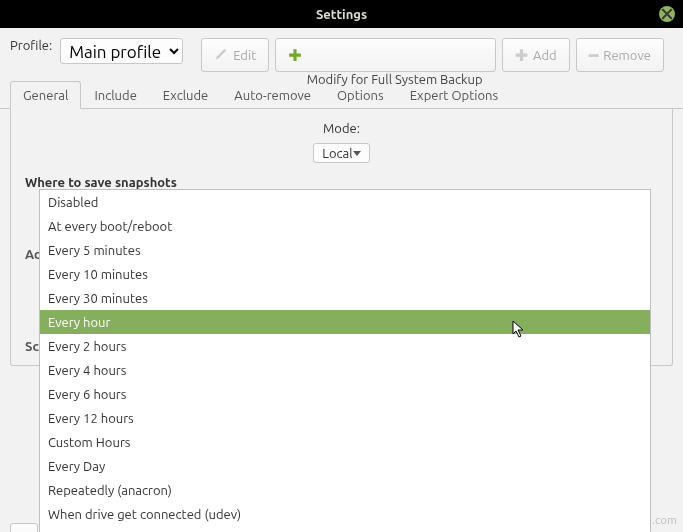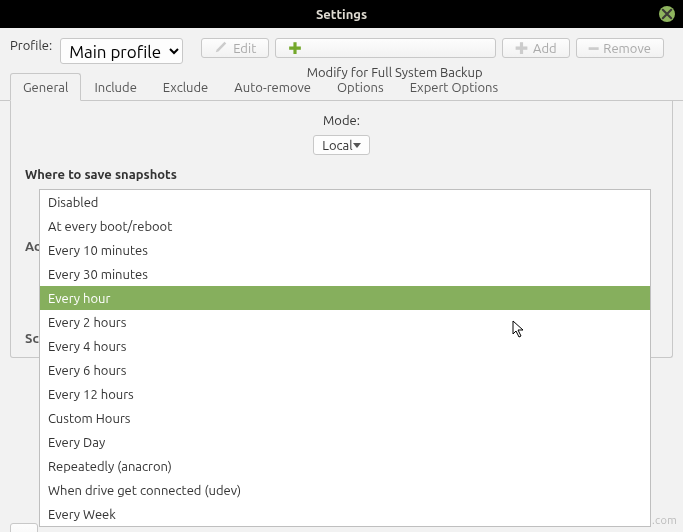--- a/index.html
+++ b/index.html
@@ -3,21 +3,21 @@
   <meta charset="utf-8">
   <style>
     * { box-sizing: border-box; margin: 0; padding: 0; }
     body { font-family: "Ubuntu", "DejaVu Sans", sans-serif; font-size: 13px; background: #f2f2f2; width: 683px; height: 532px; overflow: hidden; color: #333; }
     .titlebar { background: #000000; color: #dfdbd2; height: 28px; display: flex; align-items: center; justify-content: center; position: relative; }
     .titlebar-title { font-weight: bold; font-size: 13px; }
     .close-btn { position: absolute; right: 8px; width: 16px; height: 16px; border-radius: 50%; background: #8fb55e; display: flex; align-items: center; justify-content: center; font-size: 10px; color: #3c3b37; cursor: pointer; }
     .toolbar { padding: 10px 10px 8px 10px; display: flex; gap: 6px; }
     .profile-label { margin-right: 2px; }
     select.profile-select { height: 26px; border: 1px solid #c8c8c8; border-radius: 3px; background: #fdfdfd; padding: 2px 4px; font-size: 17px; font-family: inherit; }
-    .btn { height: 20px; border: 1px solid #c8c8c8; border-radius: 3px; background: linear-gradient(#fdfdfd,#f2f2f2); display: inline-flex; align-items: center; gap: 5px; padding: 0 12px; cursor: pointer; font-size: 13px; font-family: inherit; color: #555; }
+    .btn { height: 34px; border: 1px solid #c8c8c8; border-radius: 3px; background: linear-gradient(#fdfdfd,#f2f2f2); display: inline-flex; align-items: center; gap: 5px; padding: 0 12px; cursor: pointer; font-size: 13px; font-family: inherit; color: #555; }
     .btn.disabled { color: #aaa; cursor: default; }
     .icon { width: 14px; height: 14px; display: inline-block; }
     .plus-green { color: #74a82b; font-weight: bold; font-size: 16px; line-height: 14px; }
     .plus-grey { color: #ccc; font-weight: bold; font-size: 16px; line-height: 14px; }
     .minus-grey { color: #ccc; font-weight: bold; font-size: 16px; line-height: 14px; }
     .pencil { color: #bbb; }
     .tabs { display: flex; border-bottom: 1px solid #c8c8c8; padding: 0 10px; gap: 0; position: relative; }
     .tab { padding: 6px 12px; border: 1px solid transparent; border-bottom: none; cursor: pointer; font-size: 13px; color: #555; position: relative; top: 1px; }
     .tab.active { border: 1px solid #c8c8c8; border-bottom-color: #f2f2f2; border-radius: 3px 3px 0 0; background: #f2f2f2; }
     .content { padding: 12px 14px; border: 1px solid #c8c8c8; border-top: none; margin: 0 10px 10px 10px; border-radius: 0 0 3px 3px; }
@@ -95,20 +95,21 @@
   <div class="section-label">Where to save snapshots</div>
   <div style="height:52px;"></div>
   <div class="hidden-label">Ad</div>
   <div style="height:78px;"></div>
   <div class="hidden-label">Scl</div>
 </div>
 
 <div class="dropdown" id="dropdown-list">
       <div class="dropdown-item">Disabled</div>
       <div class="dropdown-item">At every boot/reboot</div>
+      <div class="dropdown-item">Every 5 minutes</div>
       <div class="dropdown-item">Every 10 minutes</div>
       <div class="dropdown-item">Every 30 minutes</div>
       <div class="dropdown-item selected">Every hour</div>
       <div class="dropdown-item">Every 2 hours</div>
       <div class="dropdown-item">Every 4 hours</div>
       <div class="dropdown-item">Every 6 hours</div>
       <div class="dropdown-item">Every 12 hours</div>
       <div class="dropdown-item">Custom Hours</div>
       <div class="dropdown-item">Every Day</div>
       <div class="dropdown-item">Repeatedly (anacron)</div>

